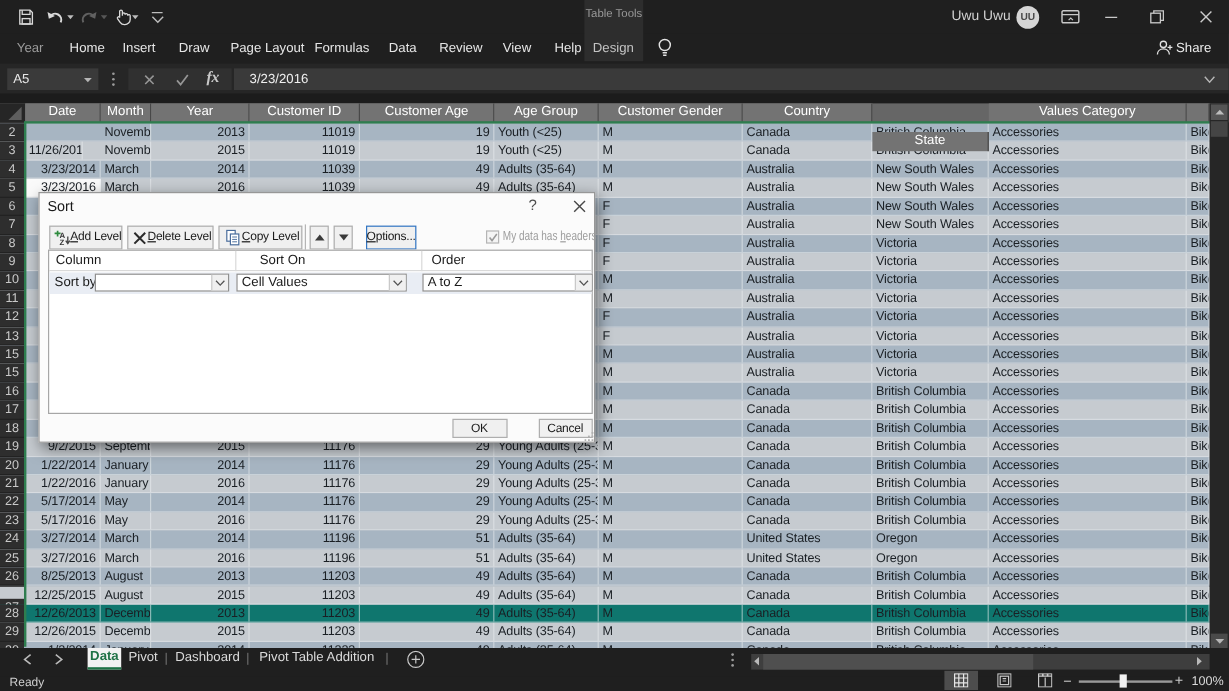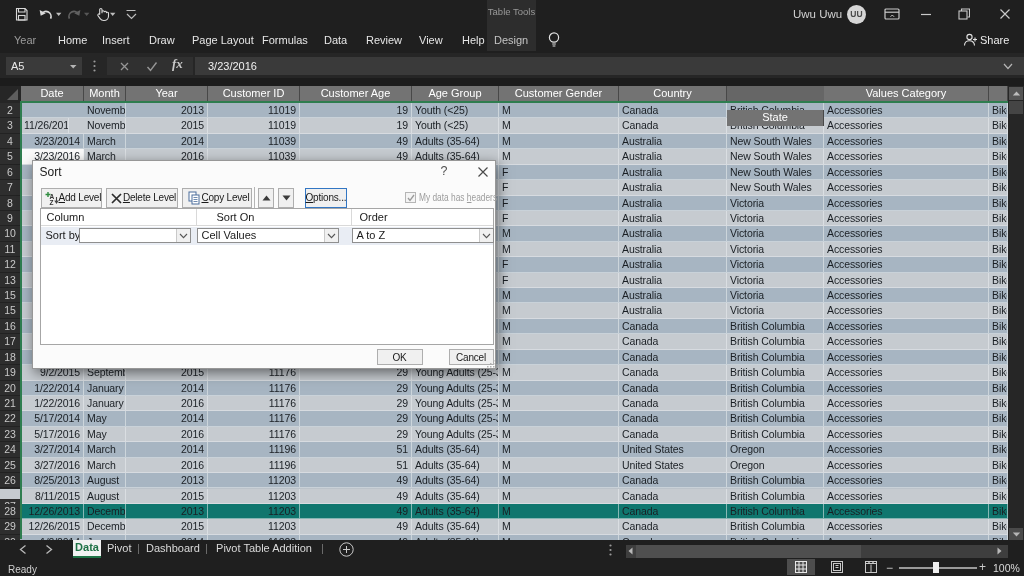--- a/index.html
+++ b/index.html
@@ -466,21 +466,21 @@
             <div class="c" style="left:300px;width:112px;text-align:right;">49</div>
             <div class="c" style="left:412px;width:87px;text-align:left;">Adults (35-64)</div>
             <div class="c" style="left:499px;width:120px;text-align:left;">M</div>
             <div class="c" style="left:619px;width:108px;text-align:left;">Canada</div>
             <div class="c" style="left:727px;width:97px;text-align:left;">British Columbia</div>
             <div class="c" style="left:824px;width:165px;text-align:left;">Accessories</div>
             <div class="c" style="left:989px;width:19px;text-align:left;">Bike Racks</div>
           </div>
 <div class="rn" style="top:473.08px;height:15.42px;">26</div>
 <div class="row" style="top:488.5px;height:15.42px;background:#c6cbd0;">
-            <div class="c" style="left:21px;width:63px;text-align:right;">8/11/2015</div>
+            <div class="c" style="left:21px;width:63px;text-align:right;">12/25/2015</div>
             <div class="c" style="left:84px;width:42px;text-align:left;">August</div>
             <div class="c" style="left:126px;width:82px;text-align:right;">2015</div>
             <div class="c" style="left:208px;width:92px;text-align:right;">11203</div>
             <div class="c" style="left:300px;width:112px;text-align:right;">49</div>
             <div class="c" style="left:412px;width:87px;text-align:left;">Adults (35-64)</div>
             <div class="c" style="left:499px;width:120px;text-align:left;">M</div>
             <div class="c" style="left:619px;width:108px;text-align:left;">Canada</div>
             <div class="c" style="left:727px;width:97px;text-align:left;">British Columbia</div>
             <div class="c" style="left:824px;width:165px;text-align:left;">Accessories</div>
             <div class="c" style="left:989px;width:19px;text-align:left;">Bike Racks</div>

